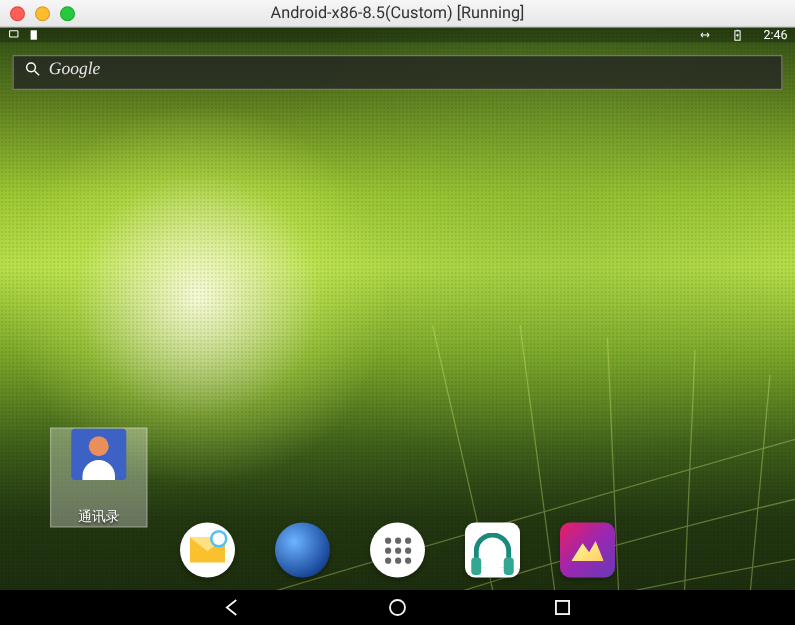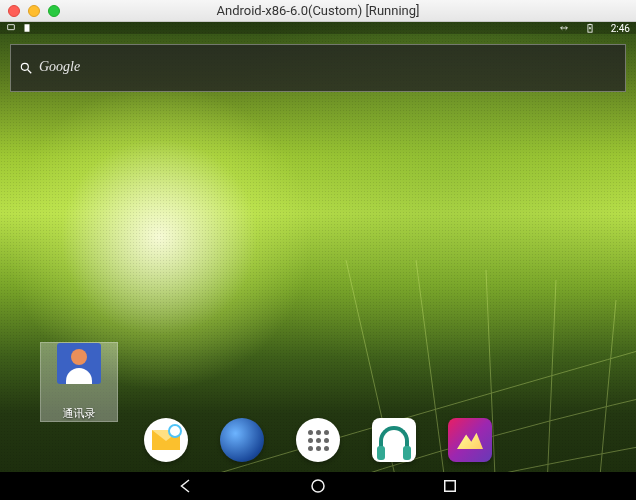--- a/index.html
+++ b/index.html
@@ -73,26 +73,26 @@
     background: rgba(0,0,0,0.25);
     position: relative;
     z-index: 10;
   }
   .statusbar .left, .statusbar .right { display: flex; align-items: center; gap: 6px; }
   .statusbar .right { gap: 16px; }
   .status-ico { width: 10px; height: 10px; display:inline-block; }
   .search-widget {
     position: absolute;
     top: 22px; left: 10px; right: 10px;
-    height: 48px;
+    height: 28px;
     background: rgba(35,35,35,0.78);
     border: 1px solid rgba(255,255,255,0.35);
     display: flex;
-    align-items: flex-end;
-    padding: 16px 8px;
+    align-items: flex-start;
+    padding: 3px 8px;
     z-index: 5;
   }
   .search-widget .mag {
     width: 14px; height: 14px; margin-right: 6px;
   }
   .search-widget .placeholder {
     color: #e8e8e8;
     font-size: 14px;
     font-style: italic;
     font-family: Georgia, serif;
@@ -213,21 +213,21 @@
 </style>
 </head>
 <body>
 
 <div class="mac-titlebar">
   <div class="traffic-lights">
     <div class="tl red"></div>
     <div class="tl yellow"></div>
     <div class="tl green"></div>
   </div>
-  <div class="mac-title">Android-x86-6.0(Custom)   [Running]</div>
+  <div class="mac-title">Android-x86-8.5(Custom)   [Running]</div>
 </div>
 
 <div class="android-screen">
 
   <svg class="veins" viewBox="0 0 480 300">
     <g stroke="#d8f080" stroke-width="1" fill="none">
       <path d="M0 260 Q200 200 480 120"></path>
       <path d="M40 300 Q220 230 480 170"></path>
       <path d="M100 300 Q260 260 480 220"></path>
       <path d="M150 40 L200 260"></path>

